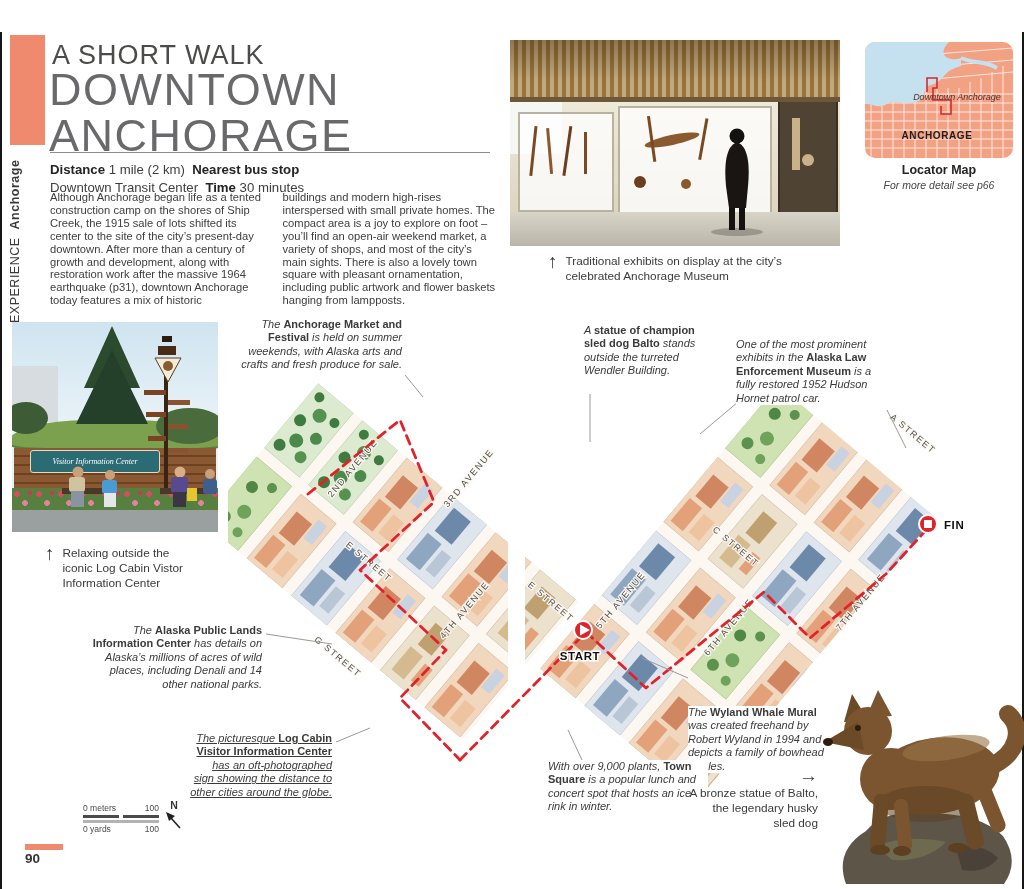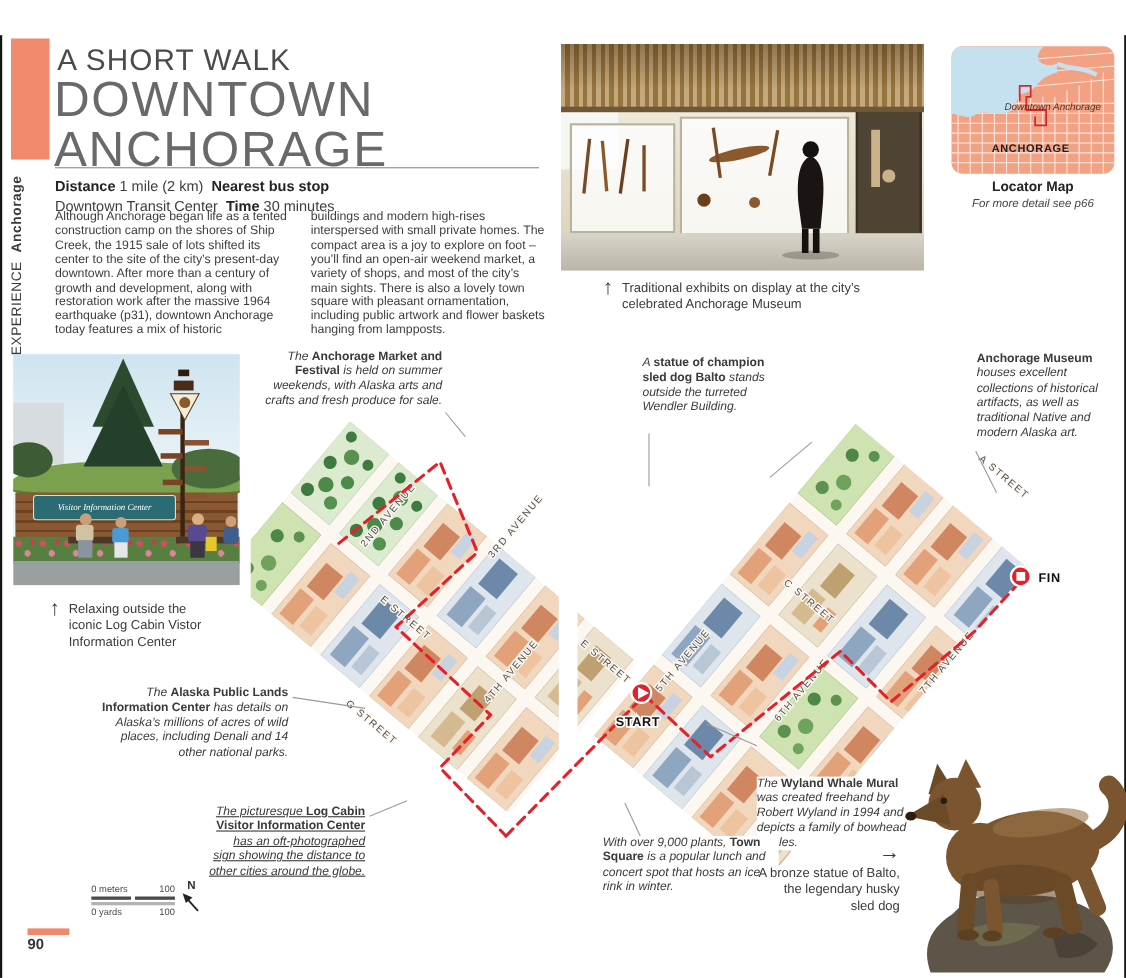--- a/index.html
+++ b/index.html
@@ -345,21 +345,21 @@
     <text class="mk" x="352" y="358" text-anchor="middle">START</text>
     <g>
       <circle cx="700" cy="222" r="9" fill="#e2222b" stroke="#fff" stroke-width="2"></circle>
       <rect x="696" y="218" width="8" height="8" fill="#fff"></rect>
     </g>
     <text class="mk" x="716" y="227">FINISH</text>
   </svg>
 
   <div class="abs co r" style="left:226px;top:318px;width:176px;"><span class="ci">The </span><span class="cb">Anchorage Market and Festival</span><span class="ci"> is held on summer weekends, with Alaska arts and crafts and fresh produce for sale.</span></div>
   <div class="abs co" style="left:584px;top:324px;width:114px;"><span class="ci">A </span><span class="cb">statue of champion sled dog Balto</span><span class="ci"> stands outside the turreted Wendler Building.</span></div>
-  <div class="abs co" style="left:888px;top:320px;width:128px;"><span class="cb">Anchorage Museum</span><span class="ci"> houses excellent collections of historical artifacts, as well as traditional Native and modern Alaska art.</span></div>
+  <div class="abs co" style="left:736px;top:338px;width:150px;"><span class="ci">One of the most prominent exhibits in the </span><span class="cb">Alaska Law Enforcement Museum</span><span class="ci"> is a fully restored 1952 Hudson Hornet patrol car.</span></div>
   <div class="abs co r" style="left:82px;top:624px;width:180px;"><span class="ci">The </span><span class="cb">Alaska Public Lands Information Center</span><span class="ci"> has details on Alaska’s millions of acres of wild places, including Denali and 14 other national parks.</span></div>
   <div class="abs co r" style="left:190px;top:732px;width:142px;text-decoration:underline;"><span class="ci">The picturesque </span><span class="cb">Log Cabin Visitor Information Center</span><span class="ci"> has an oft-photographed sign showing the distance to other cities around the globe.</span></div>
   <div class="abs co" style="left:688px;top:670px;width:148px;margin-top:36px;"><span class="ci">The </span><span class="cb">Wyland Whale Mural</span><span class="ci"> was created freehand by Robert Wyland in 1994 and depicts a family of bowhead whales.</span></div>
   <div class="abs co" style="left:548px;top:760px;width:160px;"><span class="ci">With over 9,000 plants, </span><span class="cb">Town Square</span><span class="ci"> is a popular lunch and concert spot that hosts an ice rink in winter.</span></div>
 
   <svg class="abs" style="left:806px;top:636px;" width="218" height="253" viewBox="0 0 218 253">
     <path d="M60,195 Q80,172 122,178 Q172,176 197,200 Q214,225 198,248 L40,248 Q28,215 60,195 Z" fill="#5c5548"></path>
     <path d="M70,210 Q100,198 140,206 Q120,226 86,224 Z" fill="#6e6a50"></path>
     <path d="M150,212 Q176,206 192,222 Q180,238 156,234 Z" fill="#4a4238"></path>
     <g>

